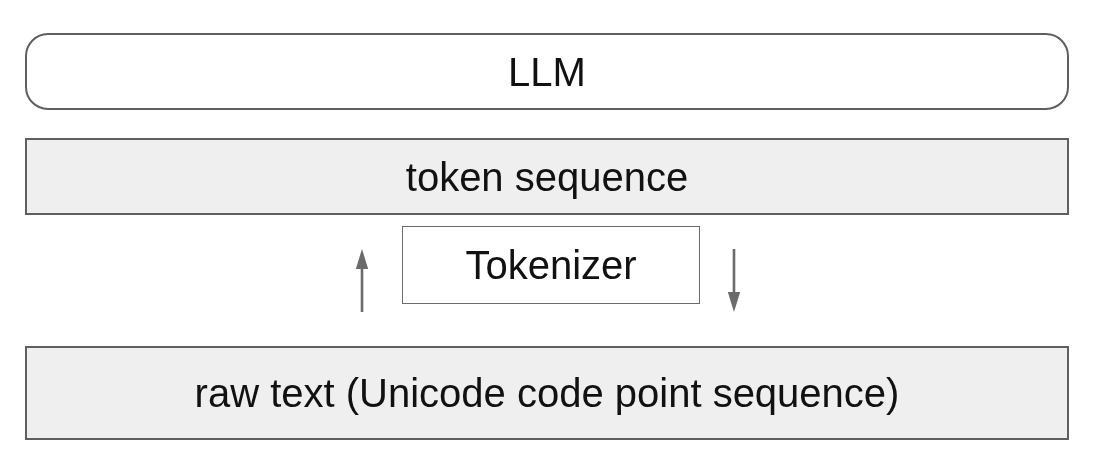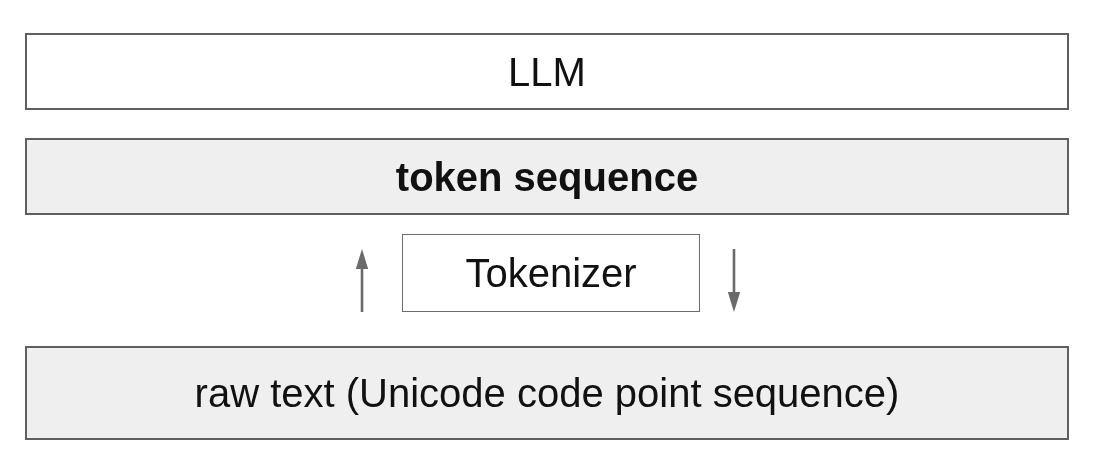--- a/index.html
+++ b/index.html
@@ -15,24 +15,24 @@
   html,body{width:1116px;height:466px;background:var(--bg);overflow:hidden;}
   body{font-family:"Liberation Sans", sans-serif;color:var(--text);}
   .canvas{position:relative;width:1116px;height:466px;background:var(--bg);}
   .box{
     position:absolute;
     display:flex;align-items:center;justify-content:center;
     font-size:40px;line-height:1;color:var(--text);
     letter-spacing:0;
   }
   .row{left:25px;width:1044px;border:2px solid var(--border);}
-  .box-llm{top:33px;height:77px;background:var(--white);}
-  .box-token-seq{top:138px;height:77px;background:var(--shaded);font-weight:bold;}
+  .box-llm{top:33px;height:77px;background:var(--white);border-radius:23px;}
+  .box-token-seq{top:138px;height:77px;background:var(--shaded);}
   .box-tokenizer{
-    left:402px;top:234px;width:298px;height:78px;
+    left:402px;top:226px;width:298px;height:78px;
     background:var(--white);border:1.5px solid var(--tok-border);
   }
   .box-raw-text{top:346px;height:94px;background:var(--shaded);}
   .arrow{position:absolute;width:18px;height:63px;color:var(--arrow);}
   .arrow-up{left:353px;top:249px;}
   .arrow-down{left:725px;top:249px;}
 </style>
 </head>
 <body>
 

